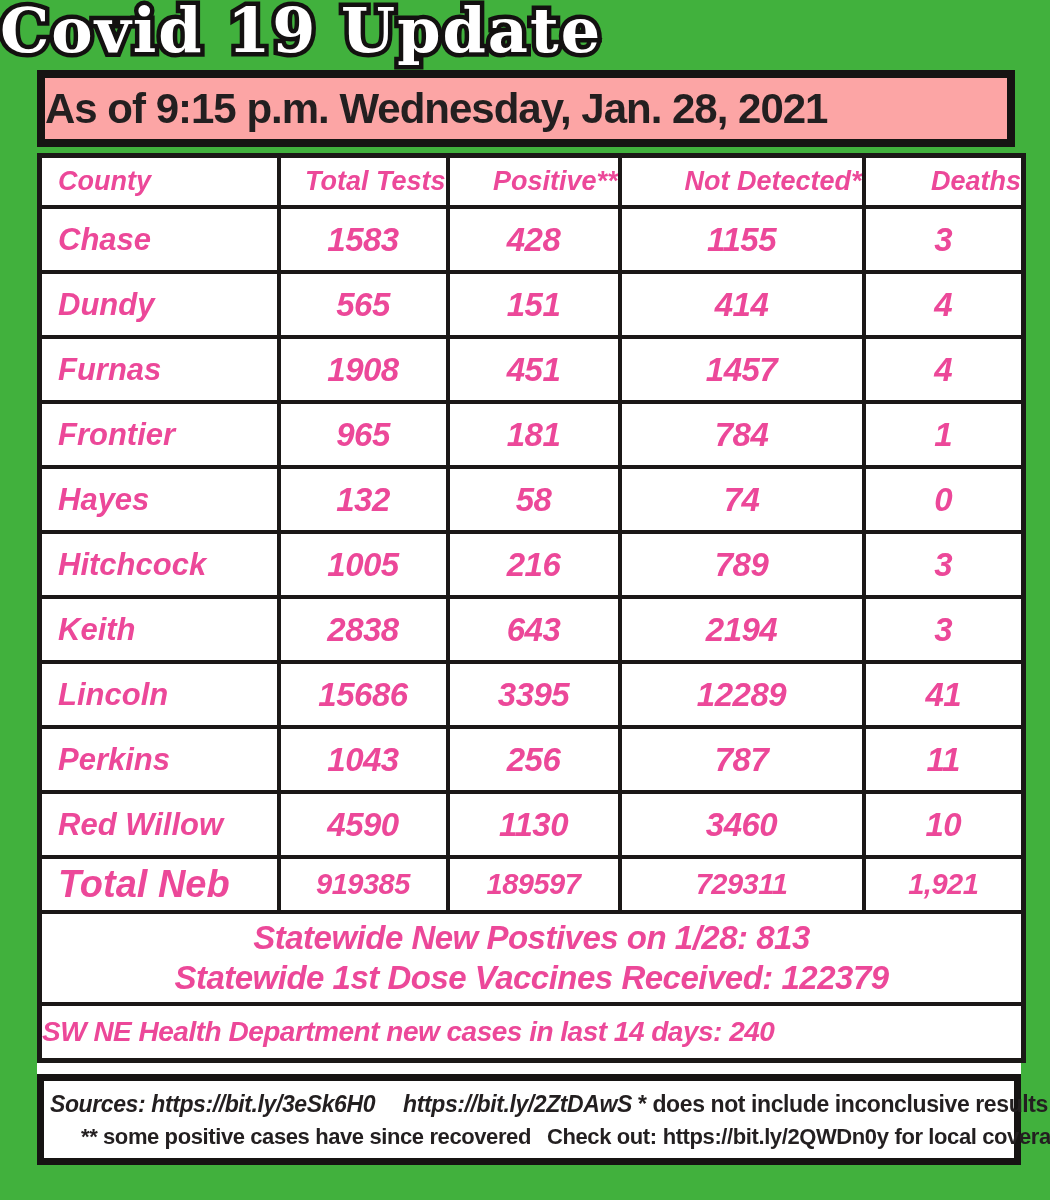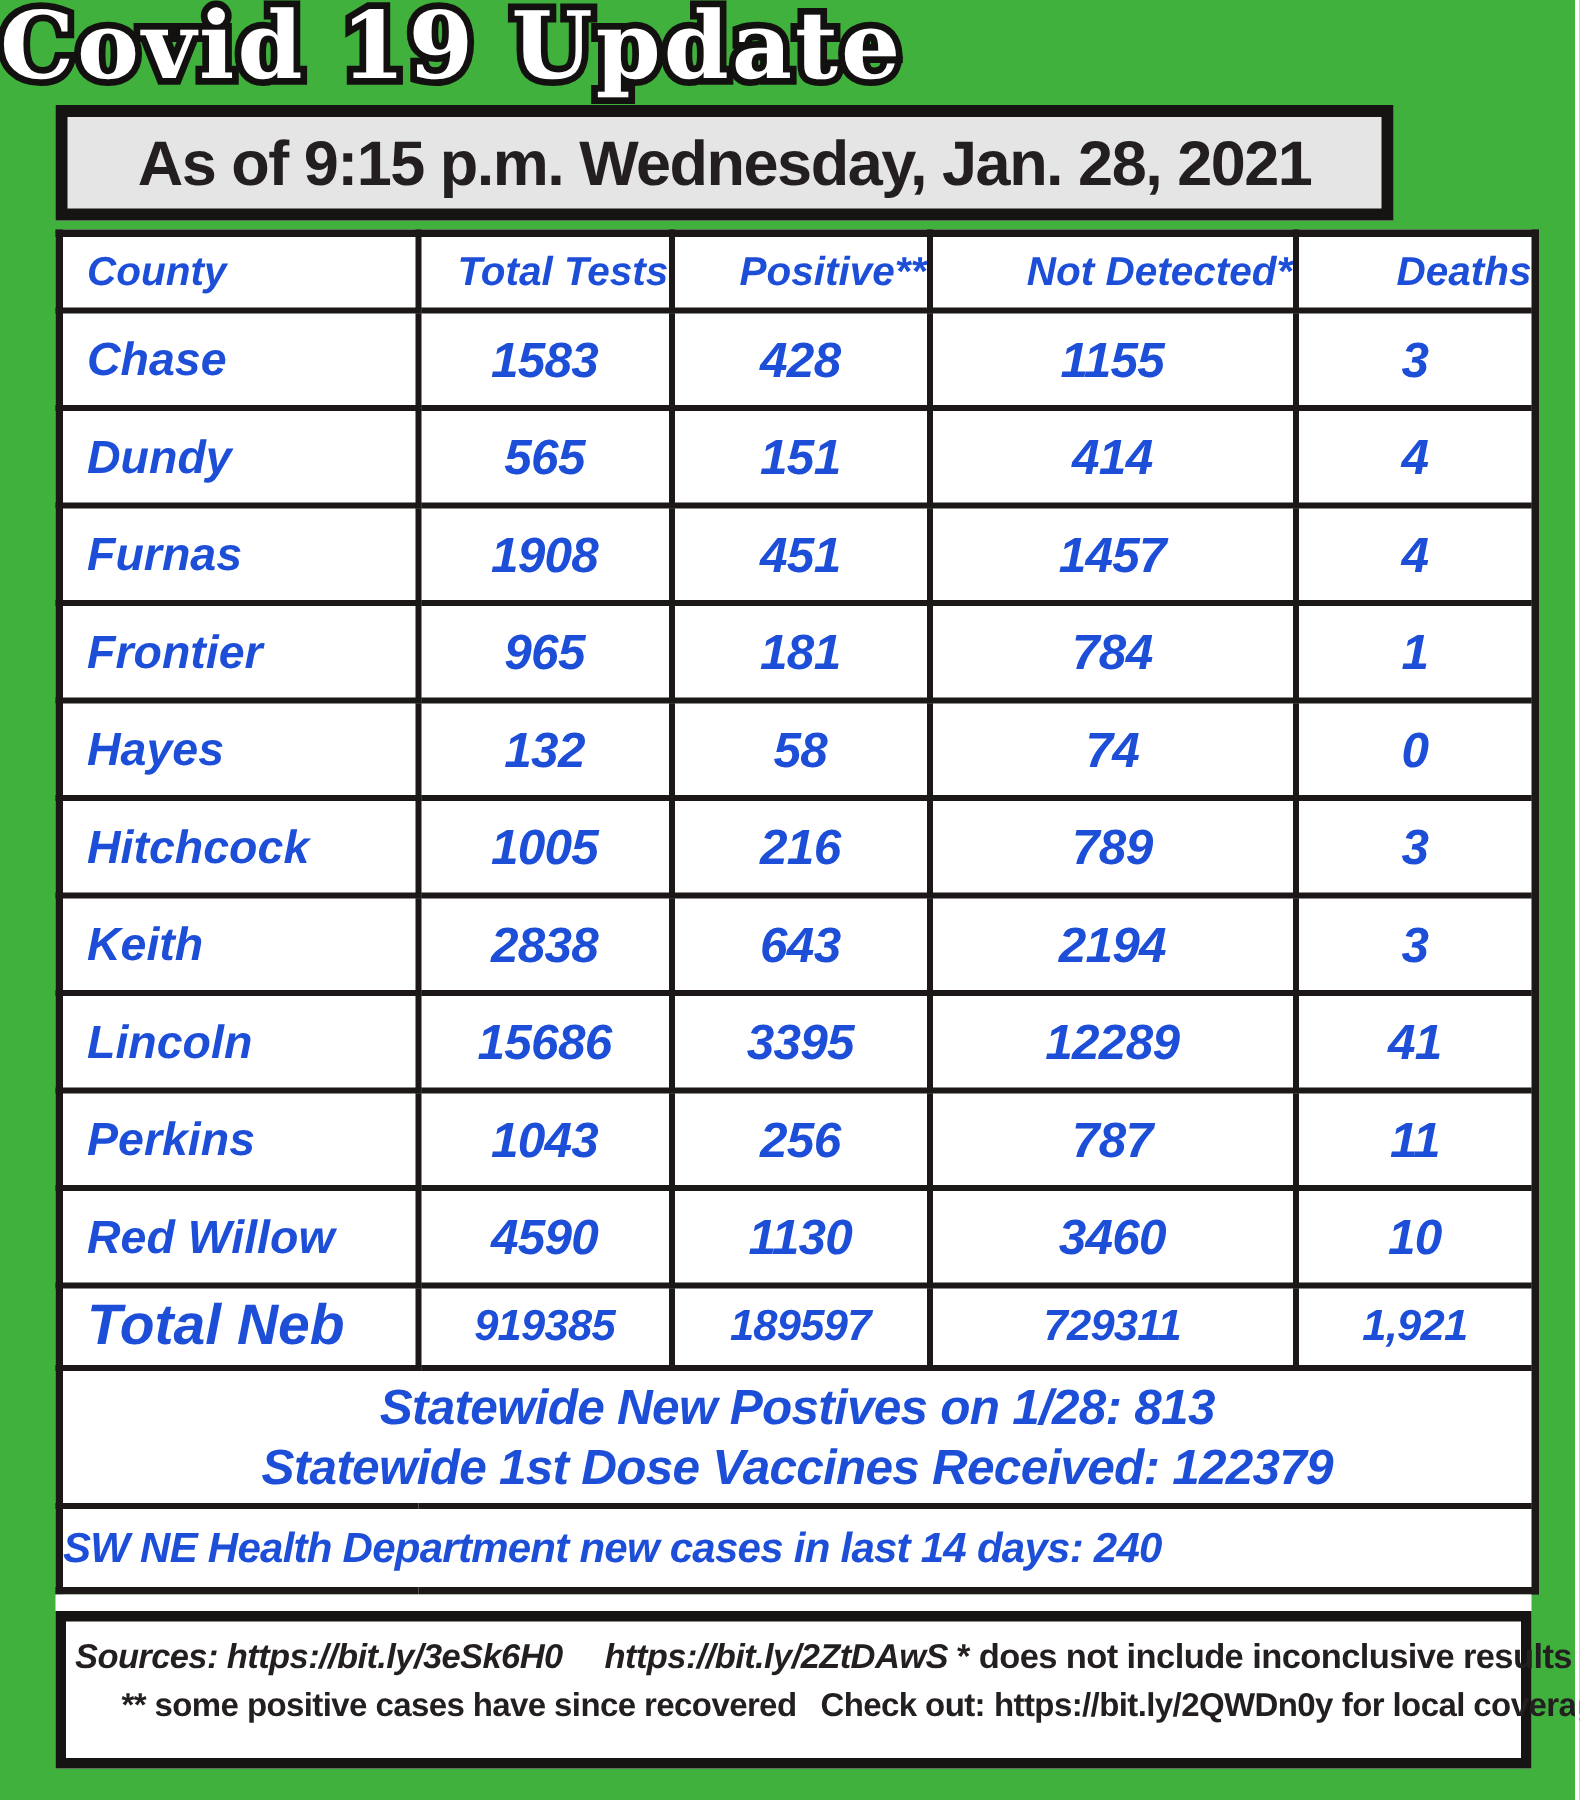--- a/index.html
+++ b/index.html
@@ -34,44 +34,43 @@
     font-size: 62px;
     letter-spacing: 2px;
     white-space: nowrap;
   }
   .title-stroke { -webkit-text-stroke: 9px #131110; color: #131110; }
   .title-fill   { color: #ffffff; }
   
   .banner-box {
     box-sizing: border-box;
     margin-left: 37px;
-    width: 892px;
+    width: 978px;
     height: 77px;
-    background: #e5e5e5;
+    background: #fca5a5;
     border: 8px solid #161413;
     display: flex;
     align-items: center;
-    justify-content: center;
   }
   .banner-text {
     font-weight: bold;
     font-size: 42px;
     letter-spacing: -1px;
     white-space: nowrap;
   }
   
   .covid-table {
     margin-left: 37px;
     margin-top: 6px;
     width: 984px;
     border-collapse: collapse;
     background: #ffffff;
     font-weight: bold;
     font-style: italic;
-    color: #1d4ed8;
+    color: #ec4899;
     table-layout: fixed;
   }
   .covid-table td, .covid-table th {
     border: 4px solid #1b1817;
     padding: 0;
     overflow: hidden;
   }
   .covid-table { border: 5px solid #1b1817; }
   th.col-county, td.county { text-align: left; padding-left: 16px; }
   th { font-size: 27px; height: 47px; text-align: right; }
@@ -102,21 +101,21 @@
   }
   .sources-box {
     box-sizing: border-box;
     margin-left: 37px;
     width: 984px;
     min-height: 91px;
     background: #ffffff;
     border: 7px solid #161413;
     text-align: center;
     font-weight: bold;
-    padding: 7px 6px 19px 6px;
+    padding: 7px 6px 5px 6px;
   }
   .src-line1 { font-size: 23px; line-height: 1.45; letter-spacing: -0.4px; white-space: nowrap; }
   .src-line2 { font-size: 22px; line-height: 1.45; letter-spacing: -0.4px; white-space: nowrap; margin-left: 31px; }
   .it { font-style: italic; }
   .gap-lg { display: inline-block; width: 28px; }
   .gap-md { display: inline-block; width: 16px; }
   .gap-sm { display: inline-block; width: 6px; }
 </style>
 </head>
 <body>

